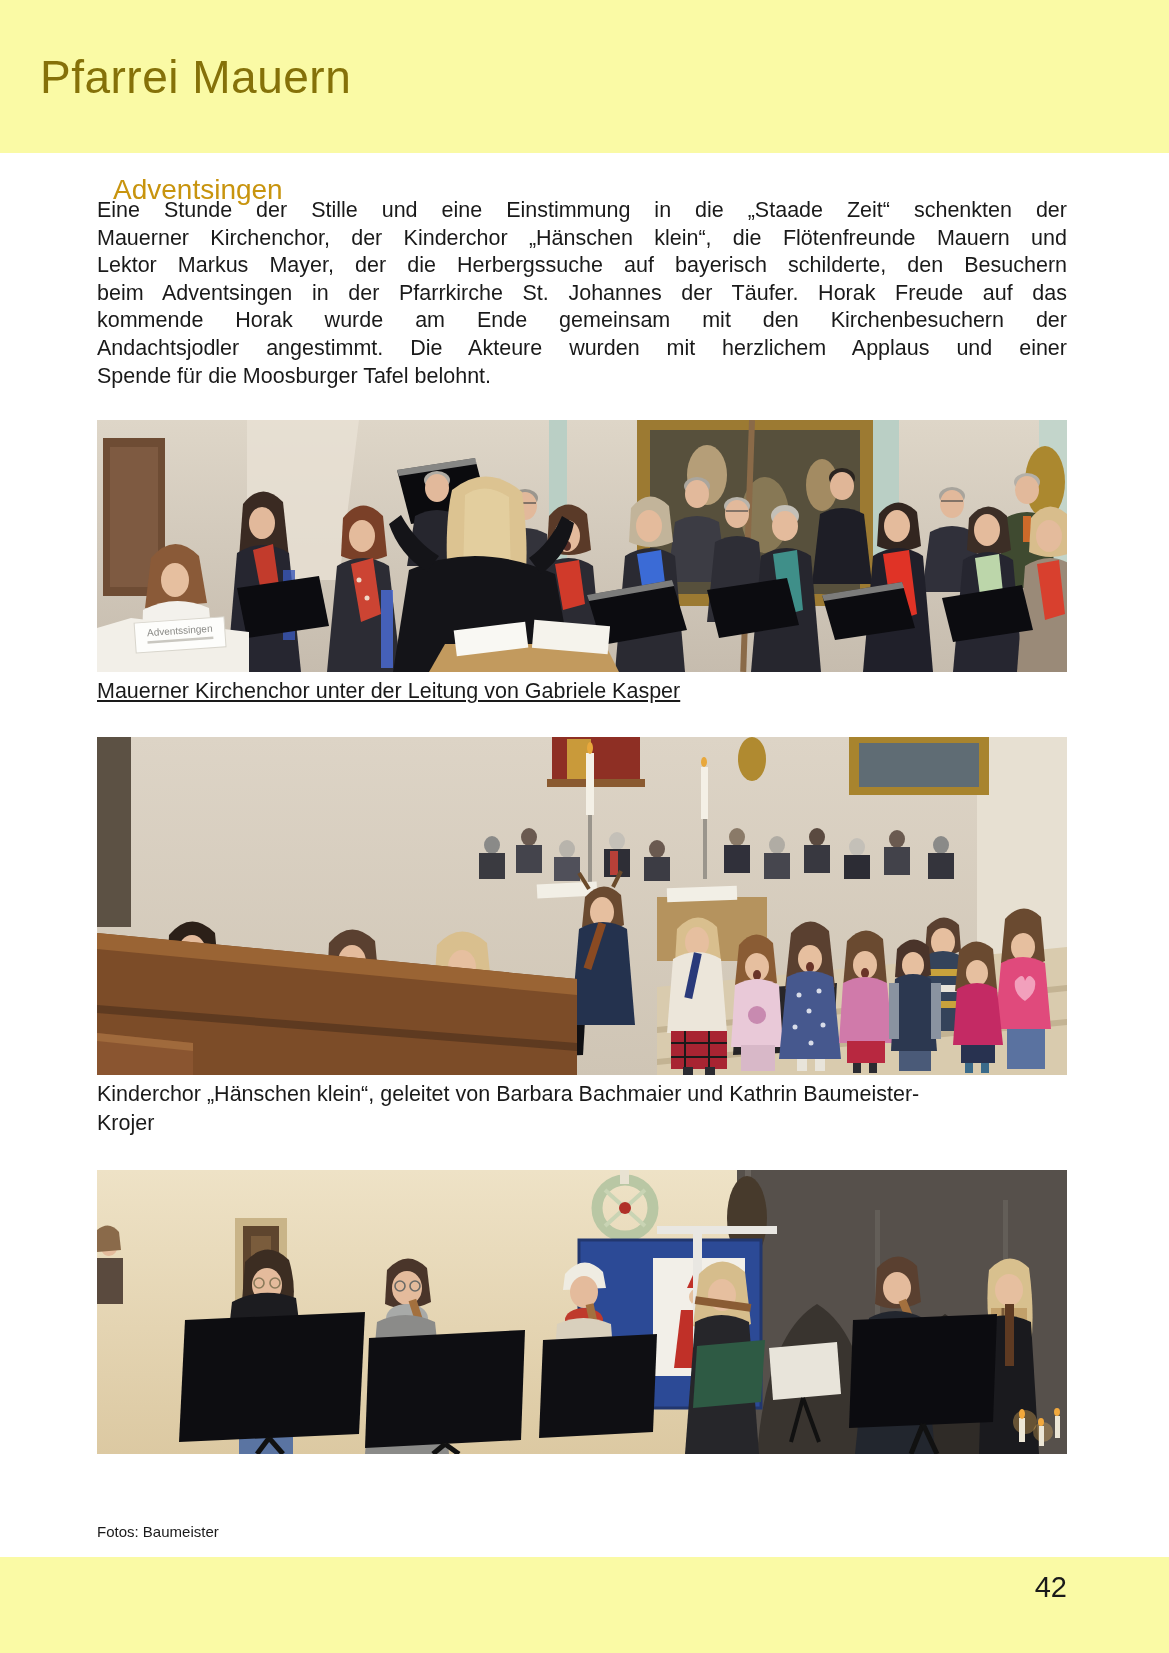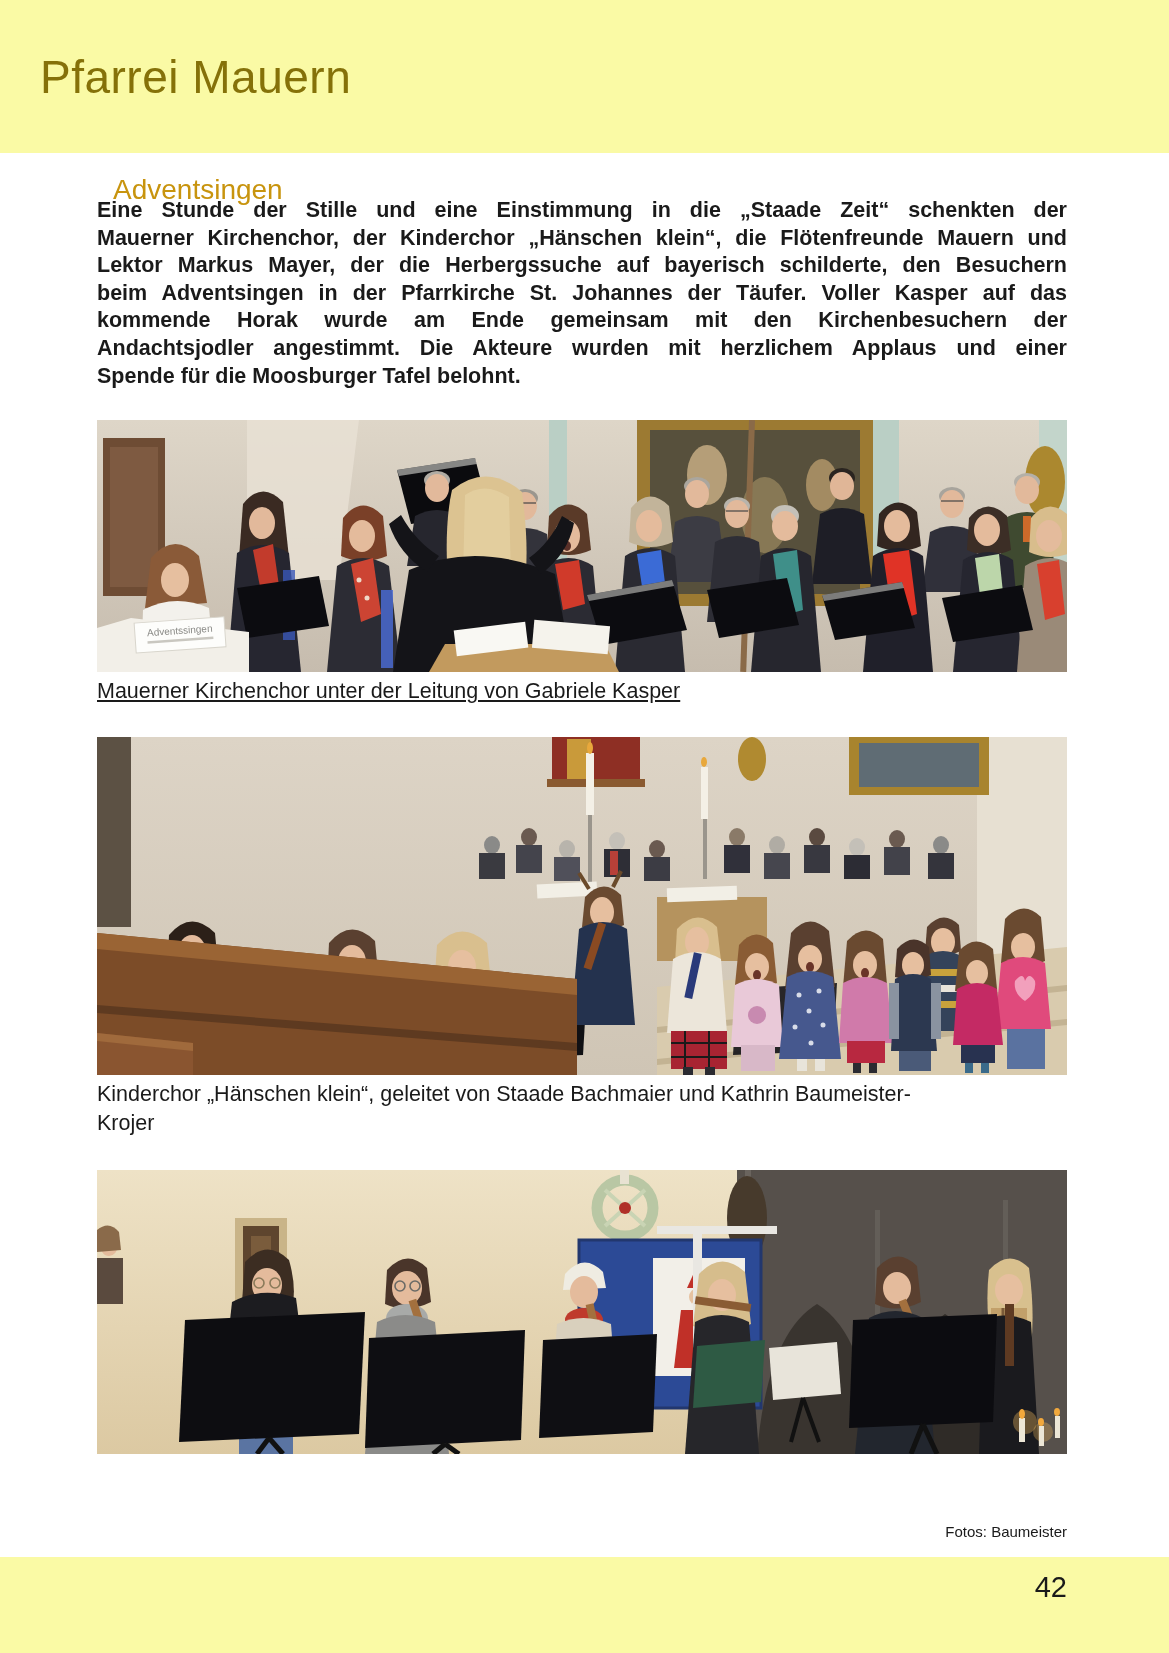--- a/index.html
+++ b/index.html
@@ -6,50 +6,50 @@
   .page{position:relative;width:1169px;height:1653px;background:#ffffff;overflow:hidden;
         font-family:"Liberation Sans","DejaVu Sans",sans-serif;color:var(--text,#1a1a1a);}
   .band{position:absolute;left:0;width:1169px;background:var(--band,#fafaa5);}
   .band.top{top:0;height:153px;}
   .band.bottom{top:1557px;height:96px;}
   .page-title{position:absolute;left:40px;top:50px;margin:0;font-size:46px;font-weight:400;
               color:var(--title,#857109);letter-spacing:.5px;}
   .article-heading{position:absolute;left:97px;top:158px;margin:16px;font-size:28px;font-weight:400;
                    color:var(--heading,#c8940e);}
   .article-body{position:absolute;left:97px;top:197px;width:970px;font-size:21.5px;line-height:27.6px;}
-  .jline{text-align:justify;text-align-last:justify;font-weight:bold;}
+  .jline{text-align:justify;text-align-last:justify;}
   .jline.last{text-align-last:left;}
   figure{position:absolute;left:97px;width:970px;margin:0;}
   figure svg{display:block;width:970px;height:100%;}
   #photo1{top:420px;height:252px;}
   #photo2{top:737px;height:338px;}
   #photo3{top:1170px;height:284px;}
   .caption{position:absolute;left:97px;width:975px;font-size:21.5px;line-height:29px;white-space:pre-line;}
   #caption1{top:677px;text-decoration:underline;}
   #caption2{top:1080px;}
   #caption3{top:1461px;}
-  .credit{position:absolute;left:97px;top:1523px;width:970px;text-align:right;font-size:15px;}
+  .credit{position:absolute;left:97px;top:1523px;width:970px;font-size:15px;}
   .pagenum{position:absolute;top:1571px;right:102px;font-size:29px;}
 </style>
 </head>
 <body>
 
 <div class="page">
 
   <header class="band top">
     <h1 class="page-title">Pfarrei Mauern</h1>
   </header>
 
   <h2 class="article-heading">Adventsingen</h2>
 
   <div class="article-body">
       <div class="jline">Eine Stunde der Stille und eine Einstimmung in die „Staade Zeit“ schenkten der</div>
       <div class="jline">Mauerner Kirchenchor, der Kinderchor „Hänschen klein“, die Flötenfreunde Mauern und</div>
       <div class="jline">Lektor Markus Mayer, der die Herbergssuche auf bayerisch schilderte, den Besuchern</div>
-      <div class="jline">beim Adventsingen in der Pfarrkirche St. Johannes der Täufer. Voller Kasper auf das</div>
+      <div class="jline">beim Adventsingen in der Pfarrkirche St. Johannes der Täufer. Horak Freude auf das</div>
       <div class="jline">kommende Horak wurde am Ende gemeinsam mit den Kirchenbesuchern der</div>
       <div class="jline">Andachtsjodler angestimmt.  Die Akteure wurden mit herzlichem Applaus und einer</div>
       <div class="jline last">Spende für die Moosburger Tafel belohnt.</div>
     </div>
 
   <figure id="photo1">
     <svg viewBox="0 0 970 252" preserveAspectRatio="none">
       <defs>
         <linearGradient id="w1" x1="0" y1="0" x2="0" y2="1">
           <stop offset="0" stop-color="#ded6c8"></stop>
@@ -432,21 +432,21 @@
       </g>
       <g>
         <polygon points="0,196 480,242 480,338 0,338" fill="#7c4c28"></polygon>
         <polygon points="0,196 480,242 480,258 0,212" fill="#9a6434"></polygon>
         <polygon points="0,268 480,306 480,314 0,276" fill="#5e3a20"></polygon>
         <polygon points="0,296 96,306 96,338 0,338" fill="#8a5530"></polygon>
         <polygon points="0,296 96,306 96,314 0,304" fill="#a06a3c"></polygon>
       </g>
     </svg>
   </figure>
-  <figcaption class="caption" id="caption2">Kinderchor „Hänschen klein“, geleitet von Staade Bachmaier und Kathrin Baumeister-
+  <figcaption class="caption" id="caption2">Kinderchor „Hänschen klein“, geleitet von Barbara Bachmaier und Kathrin Baumeister-
 Krojer</figcaption>
 
   <figure id="photo3">
     <svg viewBox="0 0 970 284" preserveAspectRatio="none">
       <defs>
         <linearGradient id="w3" x1="0" y1="0" x2="0" y2="1">
           <stop offset="0" stop-color="#eee2c6"></stop>
             <stop offset="1" stop-color="#dcc9a2"></stop>
         </linearGradient>
       </defs>

